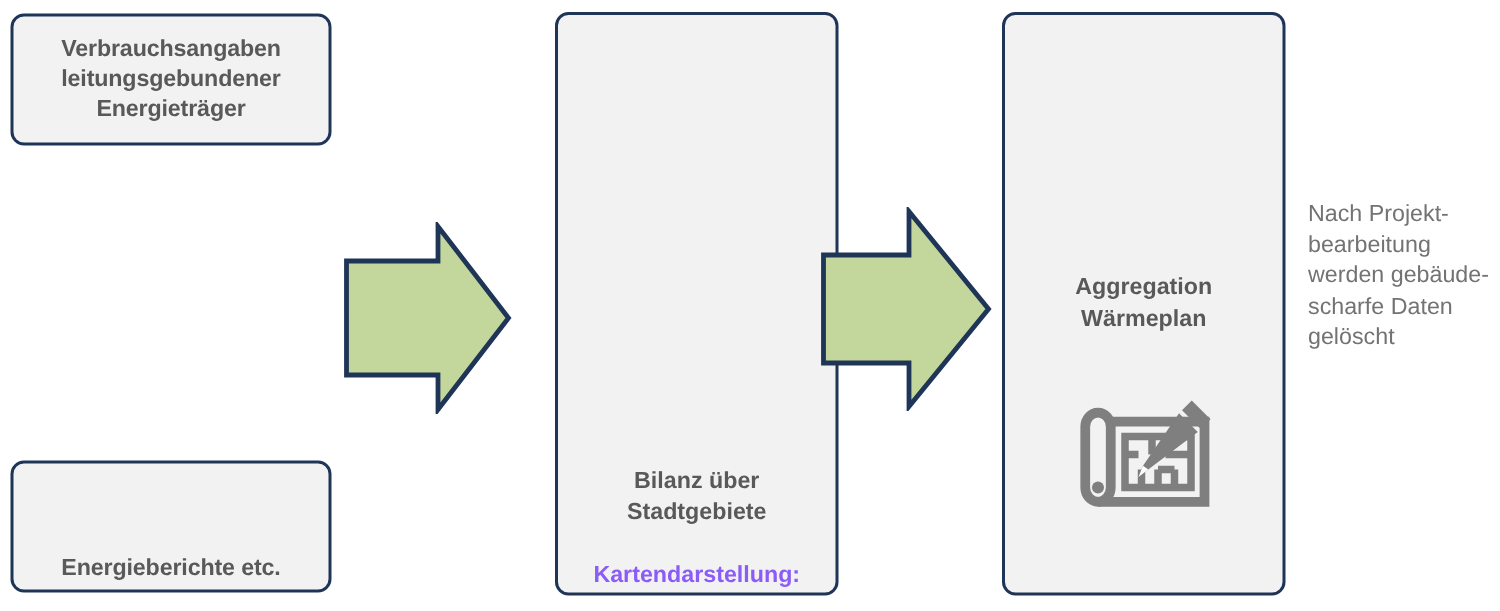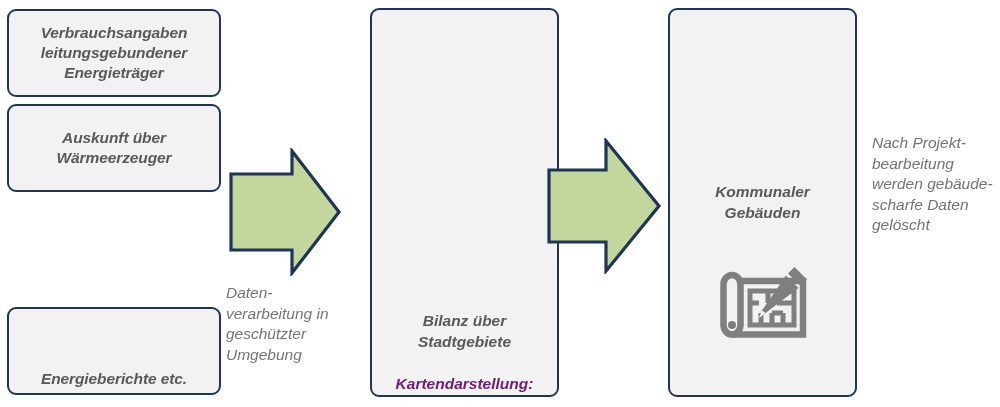--- a/index.html
+++ b/index.html
@@ -12,21 +12,20 @@
     height: 407px;
     position: relative;
     font-family: "Liberation Sans", sans-serif;
     overflow: hidden;
   }
   .stage {
     position: absolute;
     left: 0; top: 0;
     width: 823px;
     height: 407px;
-    font-style: italic;
   }
 
   
   .card {
     position: absolute;
     box-sizing: border-box;
     background: #F2F2F2;
     border: 2px solid #1F3557;
     border-radius: 9px;
     display: flex;
@@ -70,21 +69,21 @@
   .ctr-title {
     font-size: 15.5px;
     font-weight: bold;
     line-height: 1.33;
     color: #595959;
   }
   .ctr-sub-head {
     font-size: 15.5px;
     font-weight: bold;
     line-height: 1.33;
-    color: #701a75;
+    color: #8b5cf6;
     margin-top: 22px;
   }
   .ctr-sub-body {
     font-size: 15.5px;
     font-weight: normal;
     line-height: 1.33;
     color: #595959;
   }
 
   
@@ -128,52 +127,48 @@
 </style>
 </head>
 <body>
 
 <div class="stage">
 
   <div class="card src-box" id="src-0">
     <div class="src-label">Verbrauchsangaben leitungsgebundener Energieträger</div>
   </div>
 
-  <div class="card src-box" id="src-1">
-    <div class="src-label">Auskunft über Wärmeerzeuger</div>
-  </div>
 
 
   <div class="card src-box" id="src-3">
     <div class="src-label">Energieberichte etc.</div>
   </div>
 
   <div class="arrow" id="arrow-1">
     <svg width="114" height="128" viewBox="0 0 114 128" xmlns="http://www.w3.org/2000/svg">
       <polygon points="3,26 64,26 64,3 111,64 64,125 64,102 3,102" fill="#C3D69B" stroke="#1F3557" stroke-width="3.2" stroke-linejoin="miter"></polygon>
     </svg>
   </div>
 
-  <div class="note" id="note-left">Daten-verarbeitung in geschützter Umgebung</div>
 
   <div class="card" id="center-box">
     <div class="ctr-inner">
       <div class="ctr-title">Bilanz über Stadtgebiete</div>
       <div class="ctr-sub-head">Kartendarstellung:</div>
     </div>
   </div>
 
   <div class="arrow" id="arrow-2">
     <svg width="116" height="136" viewBox="0 0 116 136" xmlns="http://www.w3.org/2000/svg">
       <polygon points="3,32 60,32 60,3 113,68 60,133 60,104 3,104" fill="#C3D69B" stroke="#1F3557" stroke-width="3.2" stroke-linejoin="miter"></polygon>
     </svg>
   </div>
 
   <div class="card" id="right-box">
-    <div class="rb-title">Kommunaler Gebäuden</div>
+    <div class="rb-title">Aggregation Wärmeplan</div>
     <div class="rb-icon">
       <svg width="96" height="84" viewBox="0 0 96 84" xmlns="http://www.w3.org/2000/svg">
         <g fill="none" stroke="#7F7F7F" stroke-width="6.5">
 
           <path d="M17,14 a8.5,9.5 0 0 1 8.5,9.5 L25.5,64 a8.5,9.5 0 0 1 -17,0 L8.5,23.5 A8.5,9.5 0 0 1 17,14 Z"></path>
 
           <path d="M25.5,20 L88,20 L88,73.5 L17,73.5"></path>
         </g>
 
         <circle cx="17" cy="64" r="4" fill="#7F7F7F"></circle>

